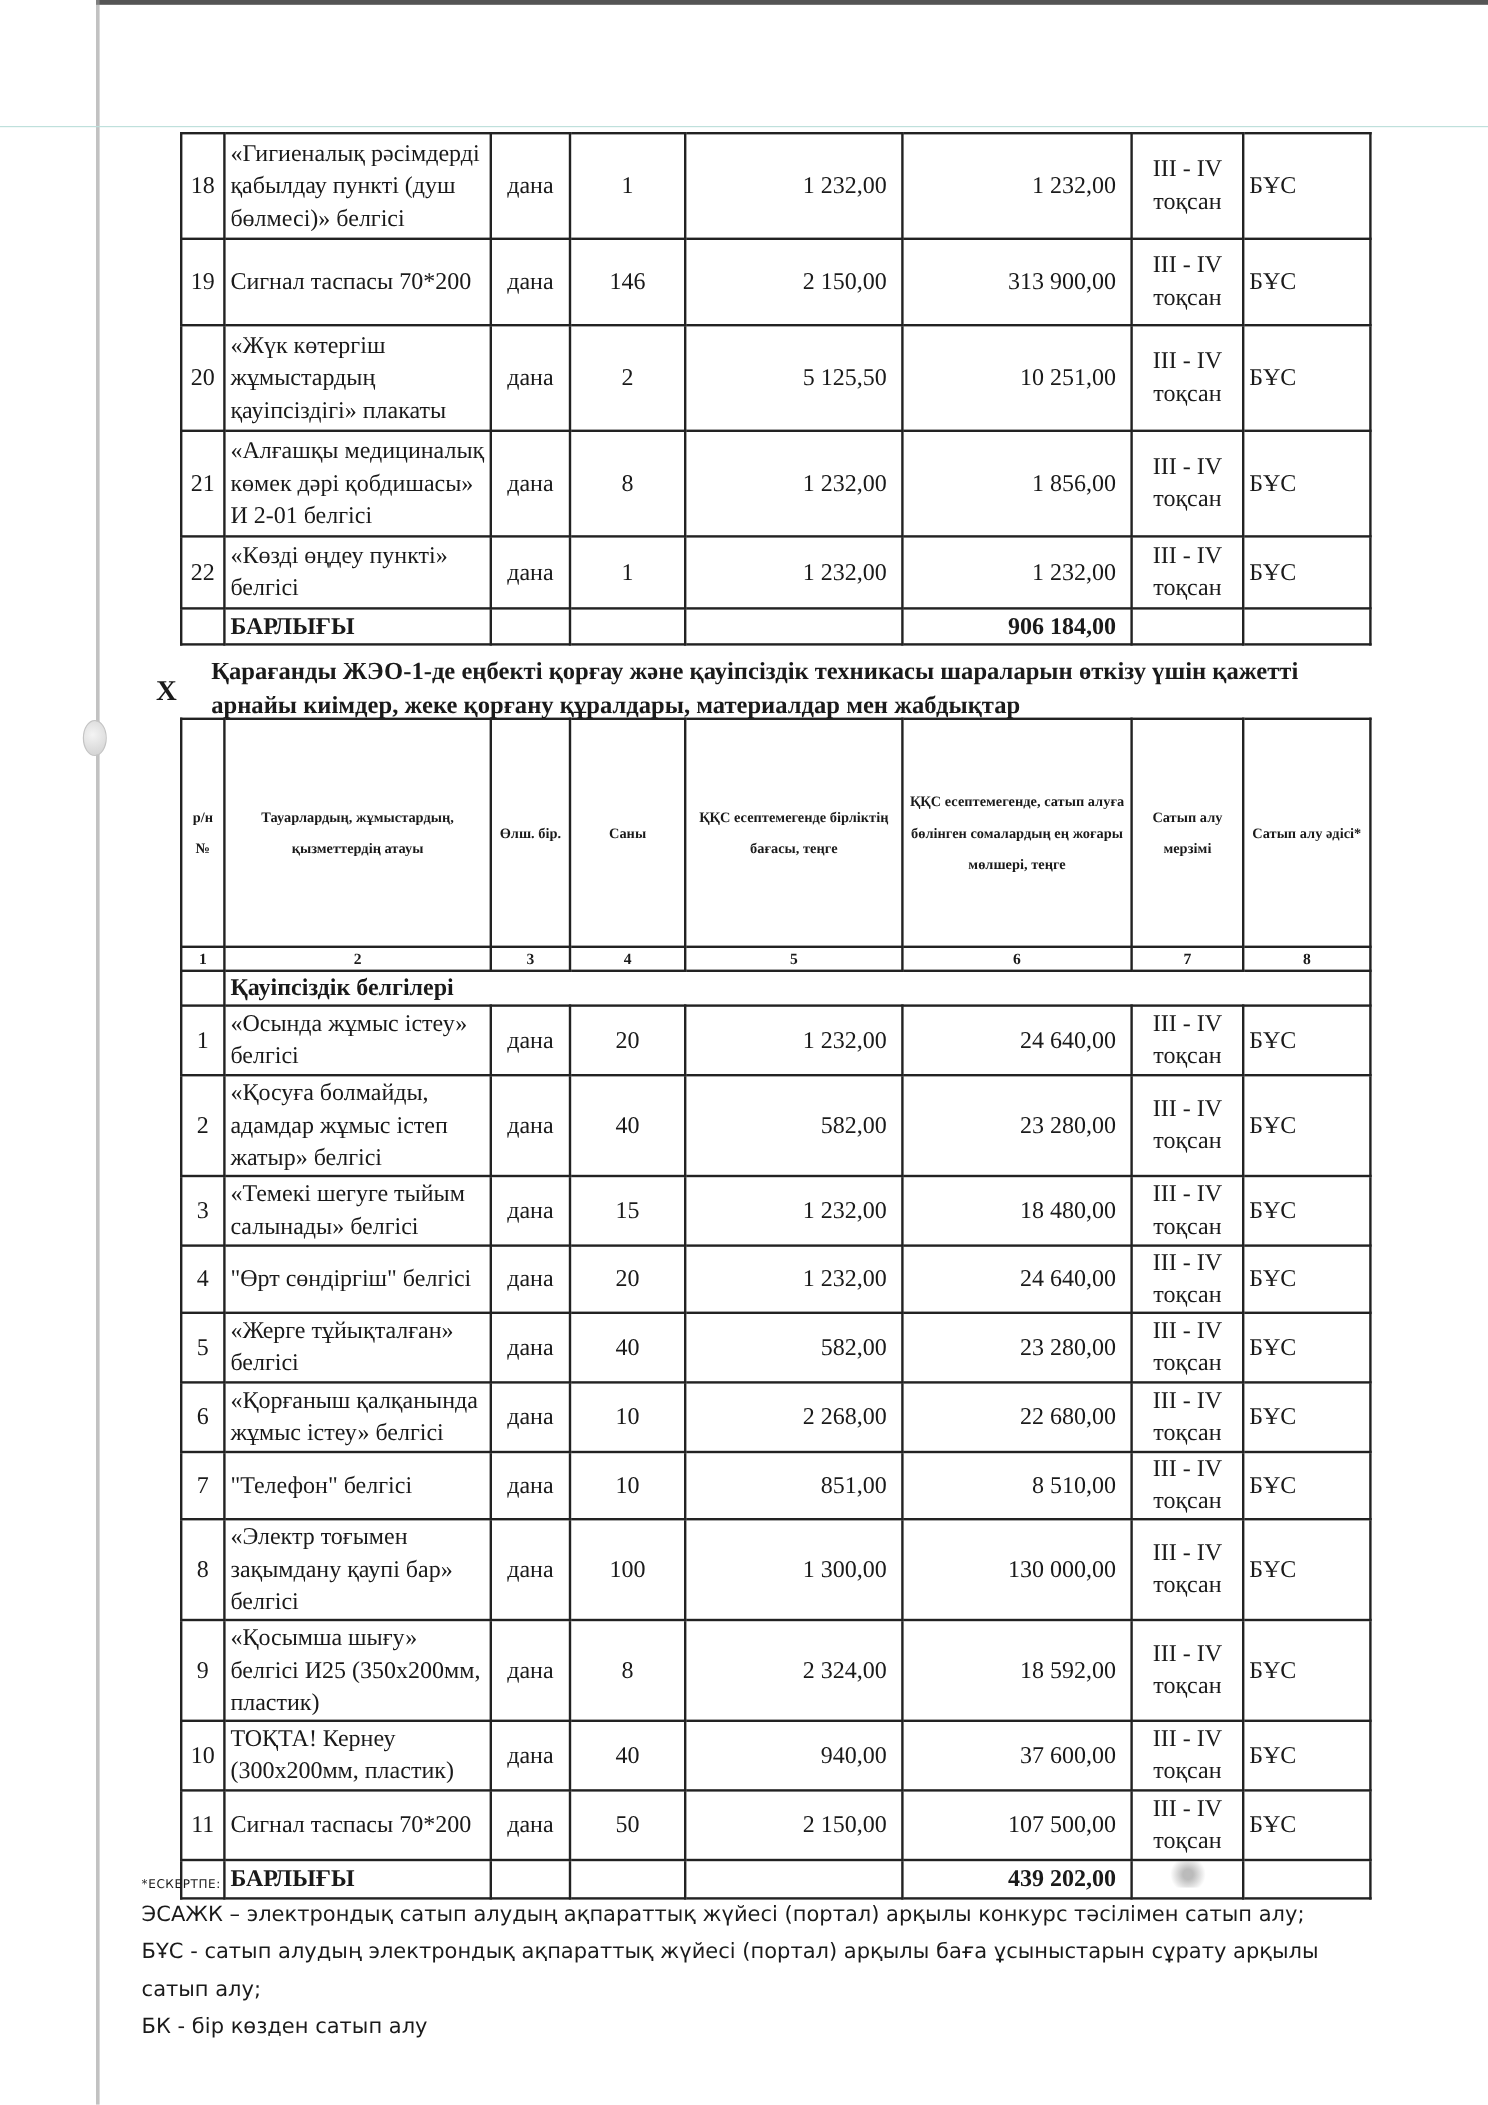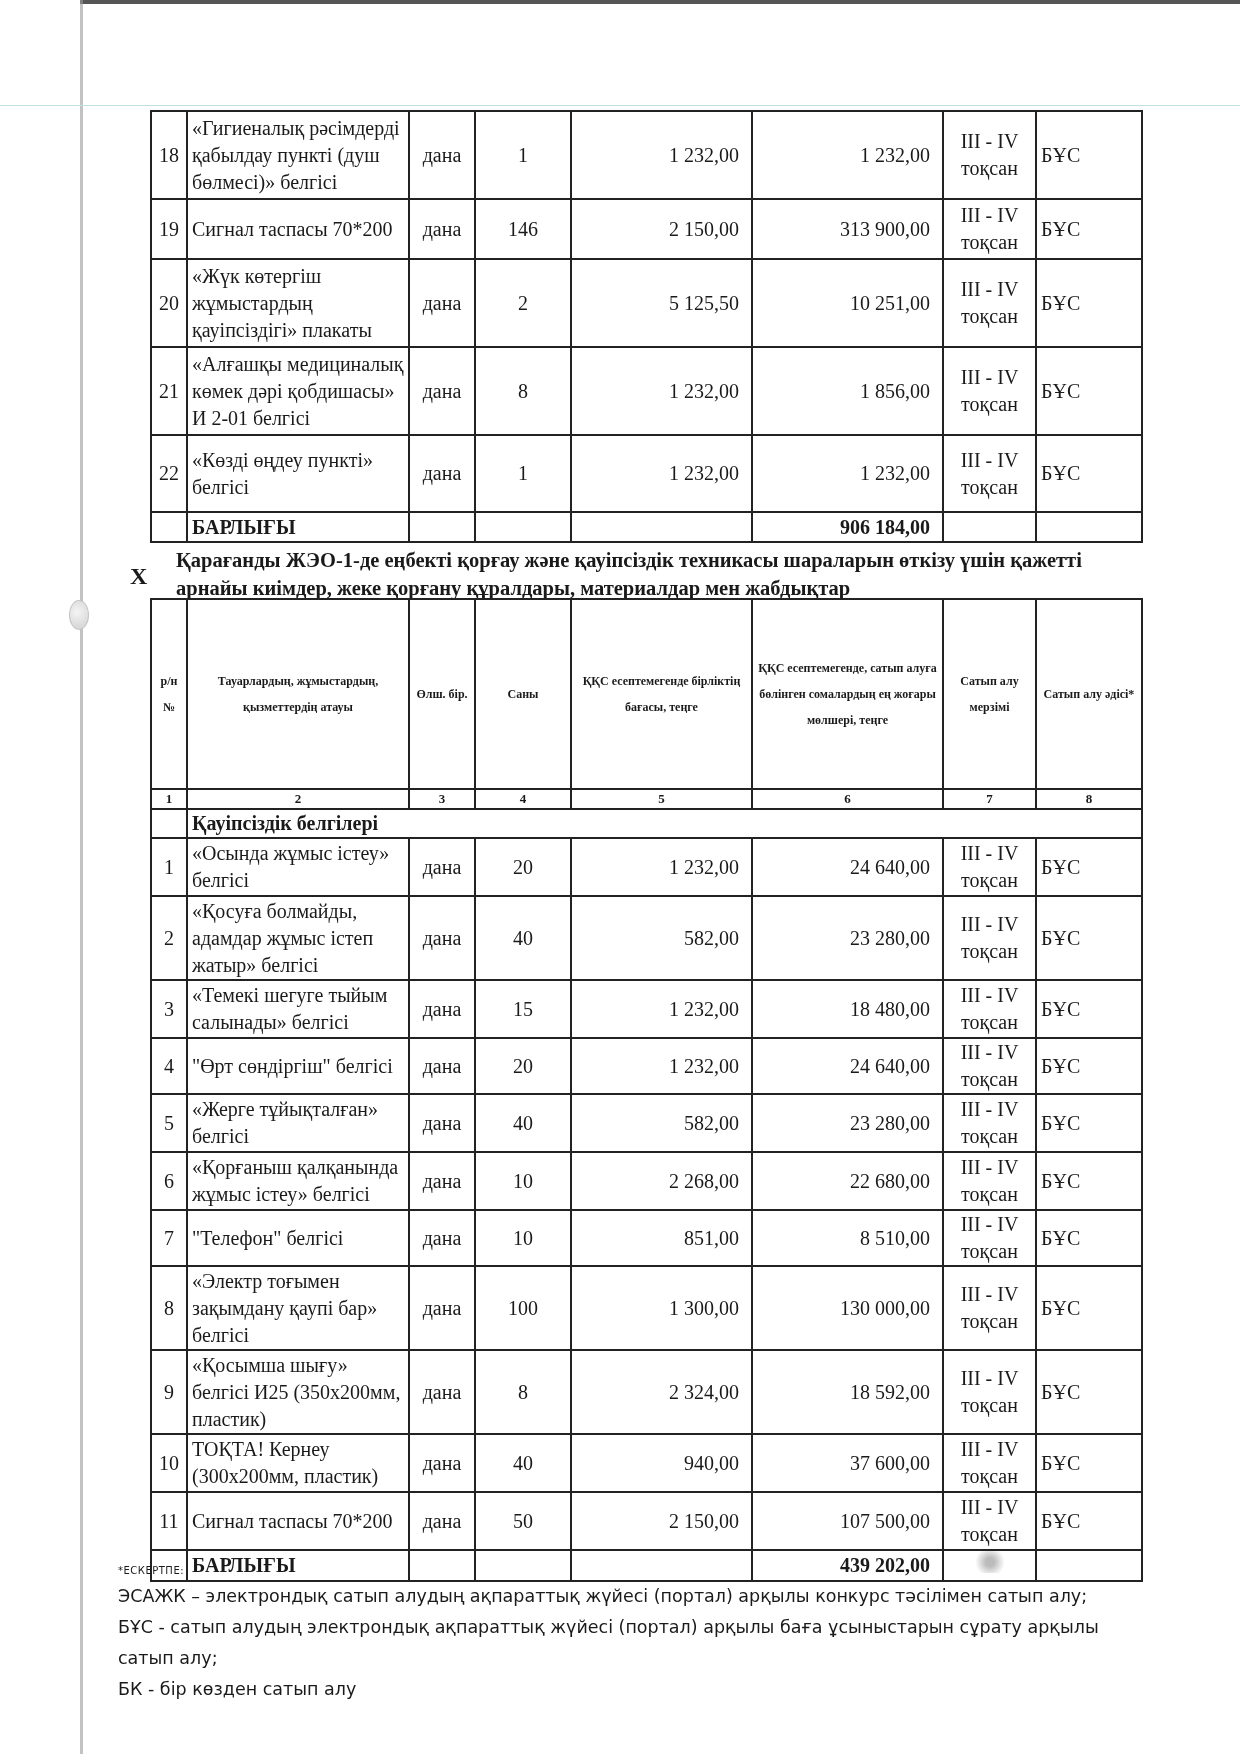--- a/index.html
+++ b/index.html
@@ -18,23 +18,23 @@
   col.c1 { width: 36px; } col.c2 { width: 222px; } col.c3 { width: 66px; } col.c4 { width: 96px; }
   col.c5 { width: 181px; } col.c6 { width: 191px; } col.c7 { width: 93px; } col.c8 { width: 106px; }
   .num { text-align: center; }
   .right { text-align: right; padding-right: 12px; }
   .center { text-align: center; }
   .bold { font-weight: bold; }
   .method { }
   .period { text-align: center; line-height: 27px; }
 
   #table-top { top: 110px; }
-  #table-top tr.r18 { height: 88px; } #table-top tr.r19 { height: 60px; margin-left: 44px; }
+  #table-top tr.r18 { height: 88px; } #table-top tr.r19 { height: 72px; margin-left: 44px; }
   #table-top tr.r20 { height: 88px; } #table-top tr.r21 { height: 88px; }
-  #table-top tr.r22 { height: 77px; } #table-top tr.total { height: 30px; }
+  #table-top tr.r22 { height: 60px; } #table-top tr.total { height: 30px; }
 
   .section-title { position: absolute; left: 130px; top: 546px; width: 1010px; font-weight: bold; font-size: 20.5px; line-height: 28px; }
   .section-title .roman { position: absolute; left: 0; top: 16px; font-size: 24px; }
   .section-title .text { margin-left: 46px; display: block; }
 
   #table-main { top: 598px; }
   #table-main th { font-weight: bold; text-align: center; font-size: 12px; line-height: 26px; }
   #table-main tr.head { height: 190px; }
   #table-main tr.colnums { height: 20px; }
   #table-main tr.colnums td { font-size: 13px; font-weight: bold; line-height: 16px; text-align: center; }

